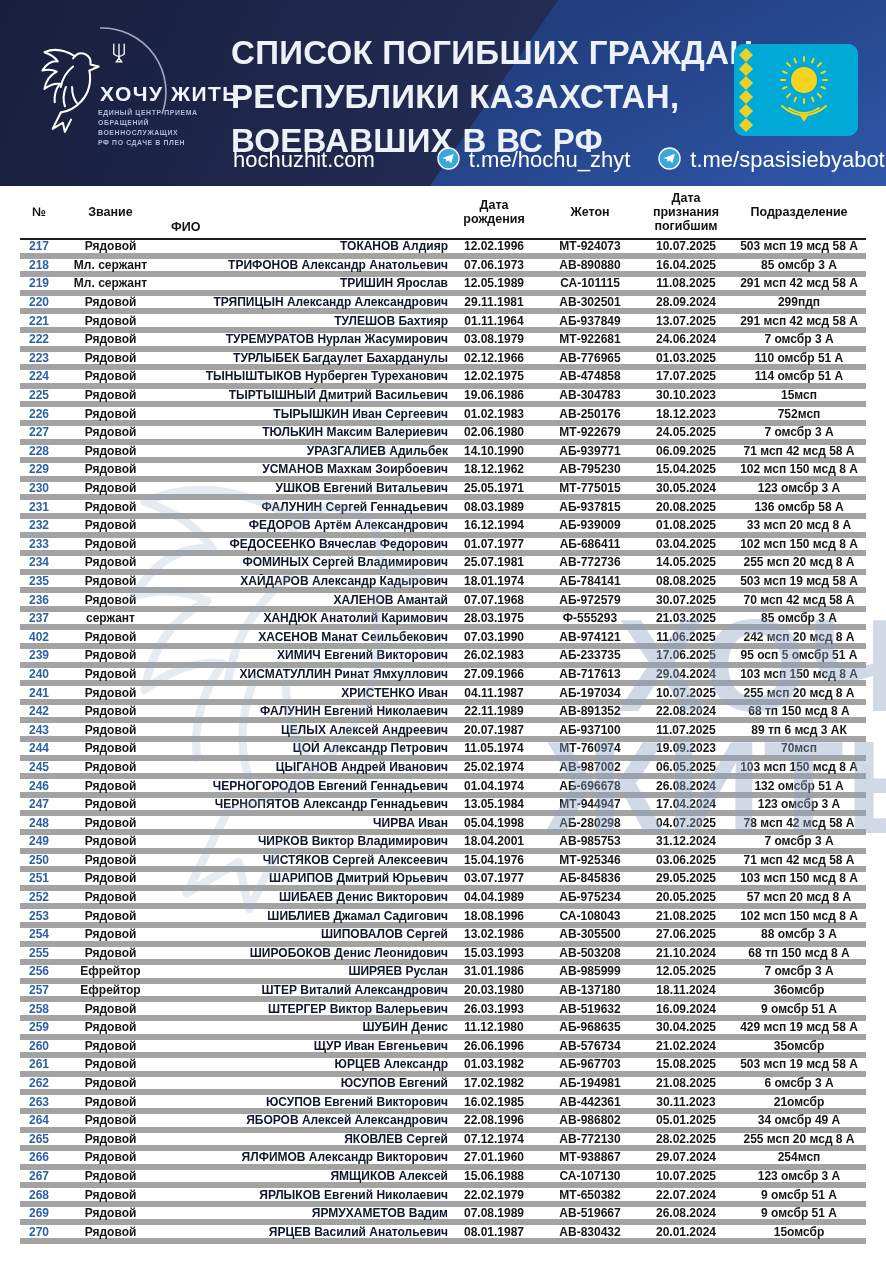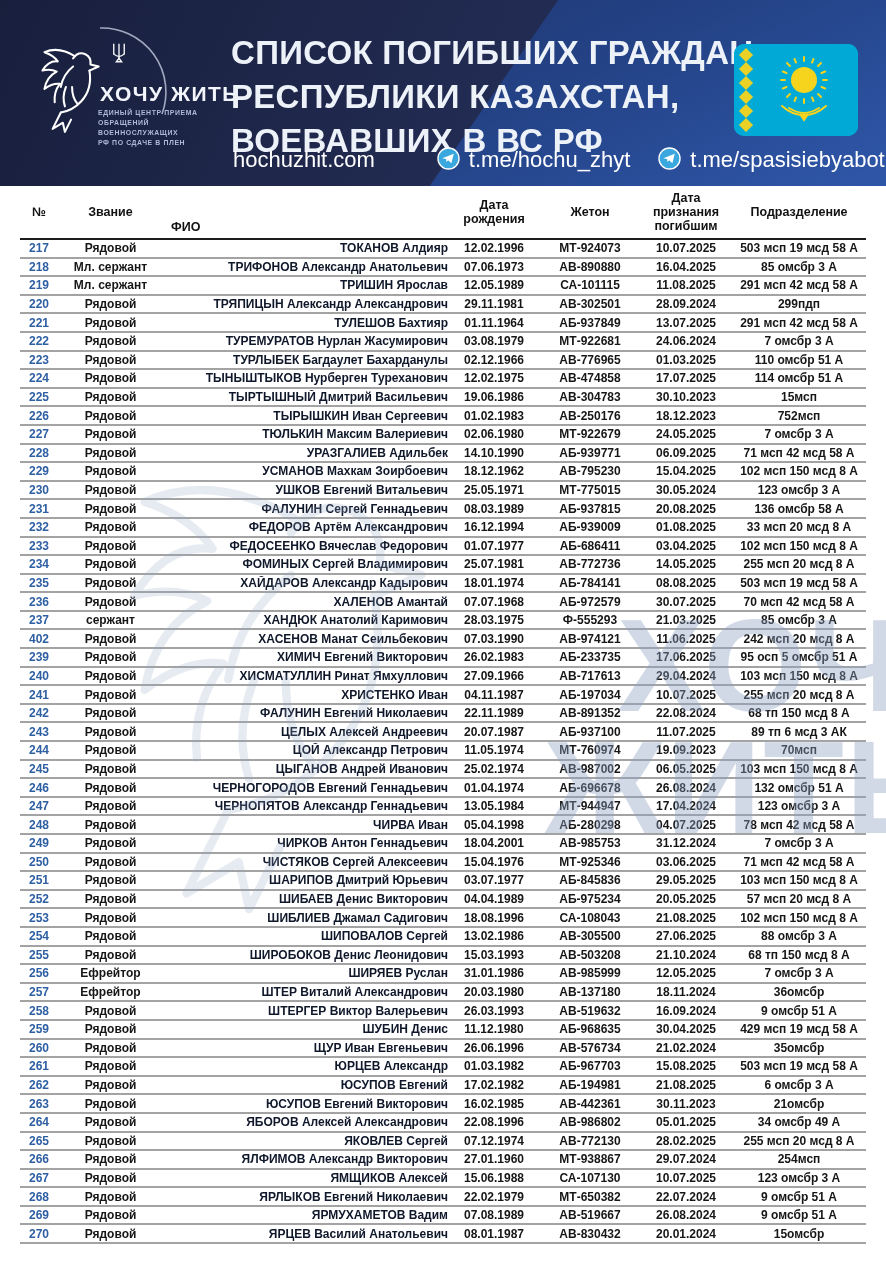--- a/index.html
+++ b/index.html
@@ -23,21 +23,21 @@
   .links .site{margin-right:62px;}
   .tg{display:flex; margin-right:28px;}
   .tg svg{width:23px; height:23px; margin-right:9px;}
   .flag{position:absolute; right:28px; top:44px; width:124px; height:92px; border-radius:10px; background:#00a9d6; overflow:hidden;}
   
   .table-wrap{position:relative; margin:0 20px; z-index:1;}
   .thead,.row{display:grid; grid-template-columns:38px 105px 285px 92px 100px 92px 134px; align-items:center;}
   .thead{height:52px; font-size:12.5px; font-weight:700; color:#121212; line-height:1.12; border-bottom:2.5px solid #1c1c1c;}
   .thead div{text-align:center;}
   .thead .c-name{text-align:left; padding-left:8px;margin-top:29px;}
-  .row{height:18.6px; box-sizing:border-box; border-bottom:2px solid #a3a3a3; font-size:12px; font-weight:700; color:#161616;}
+  .row{height:18.6px; box-sizing:border-box; border-bottom:6px solid #a3a3a3; font-size:12px; font-weight:700; color:#161616;}
   .row div{text-align:center; overflow:hidden; white-space:nowrap;}
   .row .c-num{color:#2e5fa3;}
   .row .c-name{text-align:right; padding-left:8px; color:#0f172a;}
   
   .watermark{position:absolute; left:0; top:440px; width:886px; height:520px; z-index:2; pointer-events:none;}
   .wm-dove{position:absolute; left:50px; top:20px; width:440px; height:470px; opacity:.22;}
   .wm-text{position:absolute; left:545px; top:165px; font-size:132px; line-height:122px; font-weight:700; color:#8fa2c2; opacity:.4; letter-spacing:2px;}
   .wm-text .l1{display:block; margin-left:72px;}
   .wm-text .l2{display:block;}
 </style>
@@ -455,21 +455,21 @@
       <div class="c-name">ЧИРВА Иван</div>
       <div class="c-born">05.04.1998</div>
       <div class="c-token">АБ-280298</div>
       <div class="c-declared">04.07.2025</div>
       <div class="c-unit">78 мсп 42 мсд 58 А</div>
     </div>
 
     <div class="row">
       <div class="c-num">249</div>
       <div class="c-rank">Рядовой</div>
-      <div class="c-name">ЧИРКОВ Антон Геннадьевич</div>
+      <div class="c-name">ЧИРКОВ Виктор Владимирович</div>
       <div class="c-born">18.04.2001</div>
       <div class="c-token">АВ-985753</div>
       <div class="c-declared">31.12.2024</div>
       <div class="c-unit">7 омсбр 3 А</div>
     </div>
 
     <div class="row">
       <div class="c-num">250</div>
       <div class="c-rank">Рядовой</div>
       <div class="c-name">ЧИСТЯКОВ Сергей Алексеевич</div>

